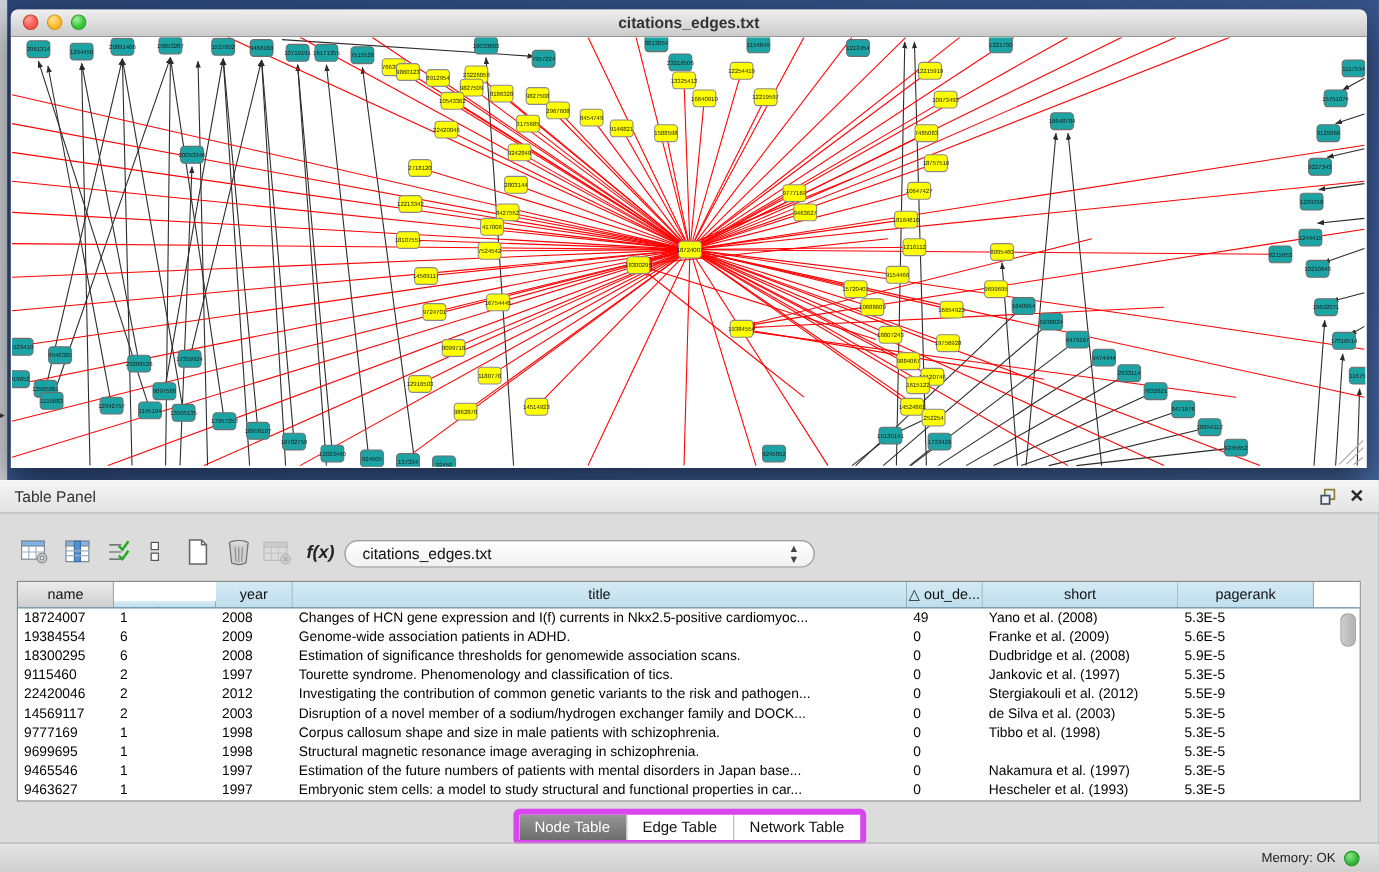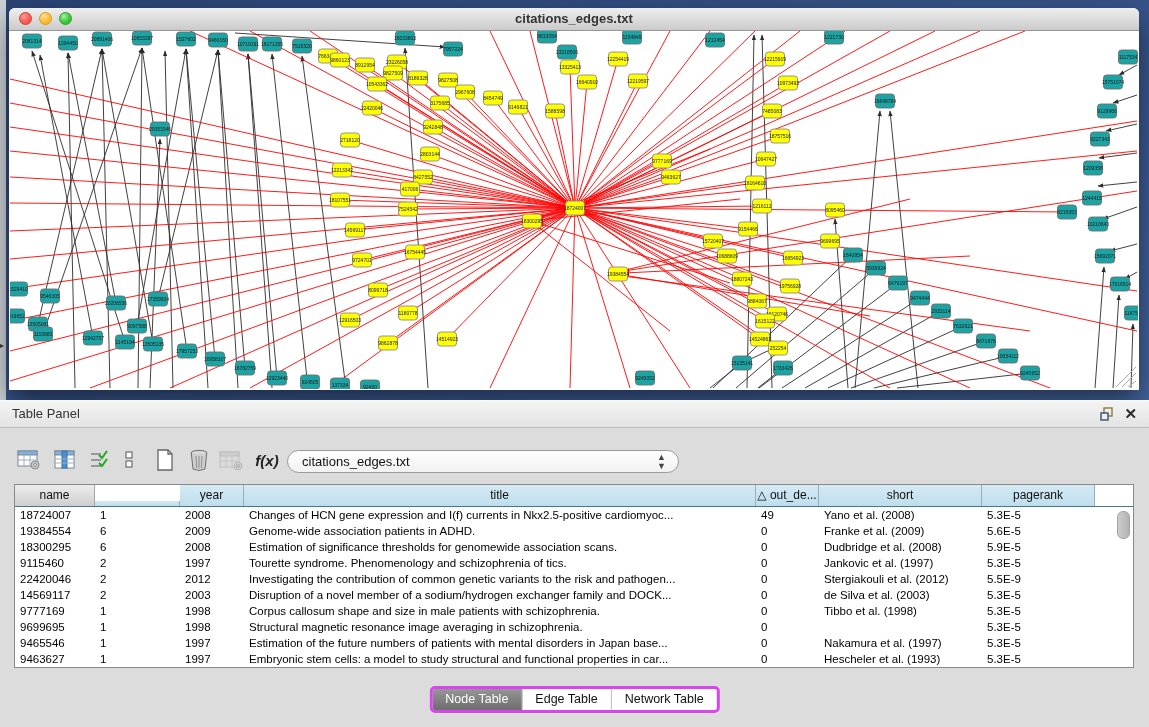--- a/index.html
+++ b/index.html
@@ -42,22 +42,22 @@
   .table-wrap{position:absolute;left:14px;top:84px;width:1120px;height:184px;border:1px solid #8a8a8a;background:#fff;box-sizing:border-box;}
   .thead{display:flex;height:21px;border-bottom:1px solid #49768f;}
   .th{box-sizing:border-box;border-right:1px solid #94aebc;background:linear-gradient(#d4eaf4,#bedeec);
     font-size:12px;color:#111;text-align:center;line-height:20px;overflow:hidden;white-space:nowrap;}
   .th.name-col{background:linear-gradient(#ececec,#cfcfcf);border-right:1px solid #a5a5a5;}
   .th.filler{background:#fff;border-right:none;flex:1;}
   .trow{display:flex;height:16px;line-height:16px;font-size:11.5px;color:#000;}
   .td{box-sizing:border-box;padding-left:5px;overflow:hidden;white-space:nowrap;}
   .vscroll{position:absolute;right:3px;top:26px;width:11px;height:26px;border-radius:6px;
     background:linear-gradient(90deg,#cdcdcd,#b3b3b3);border:1px solid #a3a3a3;}
-  .tabs{position:absolute;top:286px;left:50%;transform:translateX(-50%);height:21px;display:flex;
-    border:3px solid #d946ef;border-radius:5px;overflow:hidden;background:#fff;box-shadow:0 1px 0 rgba(255,255,255,.6);}
+  .tabs{position:absolute;top:274px;left:50%;transform:translateX(-50%);height:21px;display:flex;
+    border:5px solid #d946ef;border-radius:5px;overflow:hidden;background:#fff;box-shadow:0 1px 0 rgba(255,255,255,.6);}
   .tab{padding:0 13px;font-size:12.5px;line-height:21px;color:#111;border-left:1px solid #bdbdbd;}
   .tab:first-child{border-left:none;}
   .tab.selected{background:linear-gradient(#969696,#6d6d6d);color:#fff;}
   .statusbar{position:absolute;left:0;bottom:0;width:100%;height:24px;border-top:1px solid #b5b5b5;
     background:linear-gradient(#e3e3e3,#d0d0d0);}
   .mem-label{position:absolute;right:36px;top:0;line-height:24px;font-size:11px;color:#222;}
   .mem-dot{position:absolute;right:16px;top:6px;width:13px;height:13px;border-radius:50%;
     background:radial-gradient(circle at 35% 30%,#8fe68a,#2eb335 65%);border:1px solid #219427;box-sizing:border-box;}
   .icon-svg{display:block;}
 </style>
@@ -846,21 +846,21 @@
           <div class="td" style="width: 64px; flex: 0 0 auto;">2008</div>
           <div class="td" style="width: 512px; flex: 0 0 auto;">Estimation of significance thresholds for genomewide association scans.</div>
           <div class="td" style="width: 63px; flex: 0 0 auto;">0</div>
           <div class="td" style="width: 163px; flex: 0 0 auto;">Dudbridge et al. (2008)</div>
           <div class="td" style="width: 113px; flex: 0 0 auto;">5.9E-5</div>
         </div>
         <div class="trow">
           <div class="td" style="width: 80px; flex: 0 0 auto;">9115460</div>
           <div class="td" style="width: 85px; flex: 0 0 auto;">2</div>
           <div class="td" style="width: 64px; flex: 0 0 auto;">1997</div>
-          <div class="td" style="width: 512px; flex: 0 0 auto;">Tourette syndrome. Phenomenology and schizophrenia of tics.</div>
+          <div class="td" style="width: 512px; flex: 0 0 auto;">Tourette syndrome. Phenomenology and classification of tics.</div>
           <div class="td" style="width: 63px; flex: 0 0 auto;">0</div>
           <div class="td" style="width: 163px; flex: 0 0 auto;">Jankovic et al. (1997)</div>
           <div class="td" style="width: 113px; flex: 0 0 auto;">5.3E-5</div>
         </div>
         <div class="trow">
           <div class="td" style="width: 80px; flex: 0 0 auto;">22420046</div>
           <div class="td" style="width: 85px; flex: 0 0 auto;">2</div>
           <div class="td" style="width: 64px; flex: 0 0 auto;">2012</div>
           <div class="td" style="width: 512px; flex: 0 0 auto;">Investigating the contribution of common genetic variants to the risk and pathogen...</div>
           <div class="td" style="width: 63px; flex: 0 0 auto;">0</div>
@@ -915,13 +915,17 @@
       </div>
     <div class="vscroll"></div>
   </div>
 
   <div class="tabs" id="tabs">
       <div class="tab selected">Node Table</div>
       <div class="tab">Edge Table</div>
       <div class="tab">Network Table</div>
     </div>
 
+  <div class="statusbar">
+    <span class="mem-label">Memory: OK</span>
+    <span class="mem-dot"></span>
+  </div>
 </div>
 
 </body></html>

